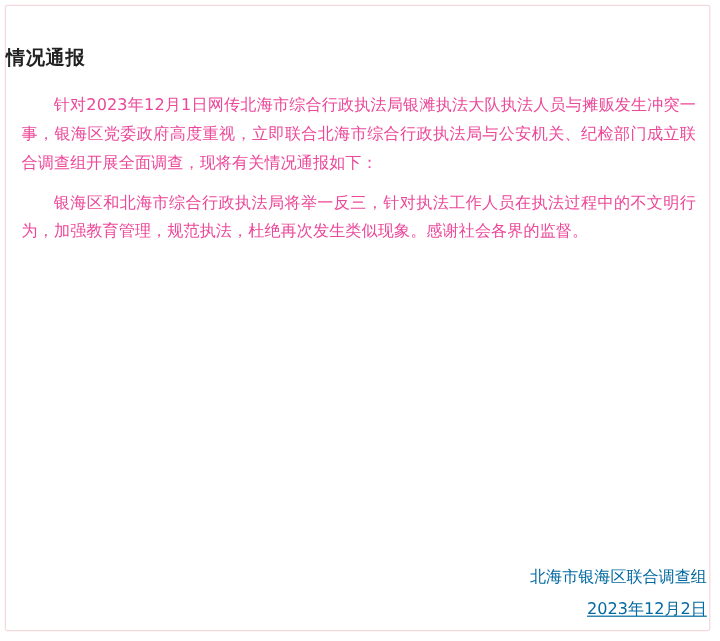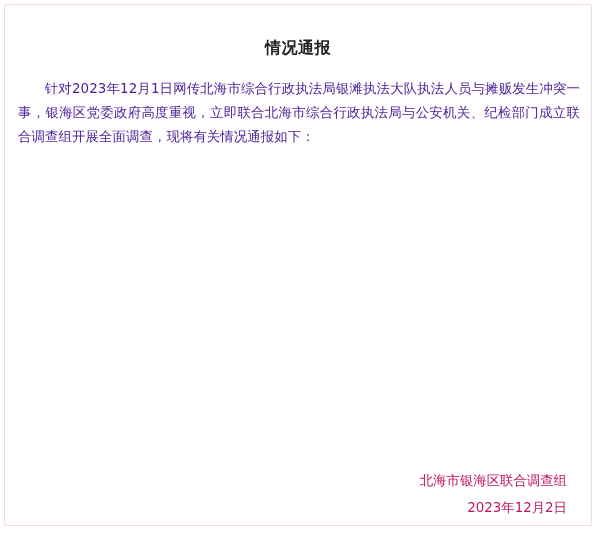--- a/index.html
+++ b/index.html
@@ -1,32 +1,33 @@
 <!DOCTYPE html>
 <html><head>
   <meta charset="utf-8">
   <style>
     html, body { margin: 0; padding: 0; background: #ffffff; }
     body { width: 600px; height: 534px; overflow: hidden; position: relative;
       font-family: "DejaVu Sans", "Liberation Sans", sans-serif; color: #333333; }
     .card { position: absolute; left: 4px; top: 4px; width: 588px; height: 522px;
       border: 1px solid #f2d9dd; border-radius: 2px; background: #ffffff; box-sizing: border-box; }
-    .title { position: absolute; left: 0; right: 0; top: 33px; text-align: center;
+    .title { position: absolute; left: 0; right: 0; top: 33px; 
       font-size: 16px; font-weight: bold; color: #222222; letter-spacing: 0.5px; }
     .body { position: absolute; left: 13px; width: 562px; top: 72px; }
     .para { margin: 0 0 8px 0; font-size: 13.4px; line-height: 24.2px; text-indent: 2em;
-      text-align: justify; letter-spacing: 0.1px; color: #4c1d95; }
+      text-align: justify; letter-spacing: 0.1px; color: #ec4899; }
     .para.p2 { text-indent: 1.9em; }
-    .sign { position: absolute; right: 24px; text-align: right; font-size: 13.4px; color: #be185d; }
+    .sign { position: absolute; right: 2px; text-align: right; font-size: 13.4px; color: #0369a1; }
     .sign.org { top: 467px; }
-    .sign.date { top: 494px; }
+    .sign.date { top: 494px; text-decoration: underline; }
   </style>
 </head>
 <body>
 
 <div class="card">
   <div class="title">情况通报</div>
   <div class="body">
     <p class="para">针对2023年12月1日网传北海市综合行政执法局银滩执法大队执法人员与摊贩发生冲突一事，银海区党委政府高度重视，立即联合北海市综合行政执法局与公安机关、纪检部门成立联合调查组开展全面调查，现将有关情况通报如下：</p>
+    <p class="para">银海区和北海市综合行政执法局将举一反三，针对执法工作人员在执法过程中的不文明行为，加强教育管理，规范执法，杜绝再次发生类似现象。感谢社会各界的监督。</p>
   </div>
   <div class="sign org">北海市银海区联合调查组</div>
   <div class="sign date">2023年12月2日</div>
 </div>
 
 </body></html>

